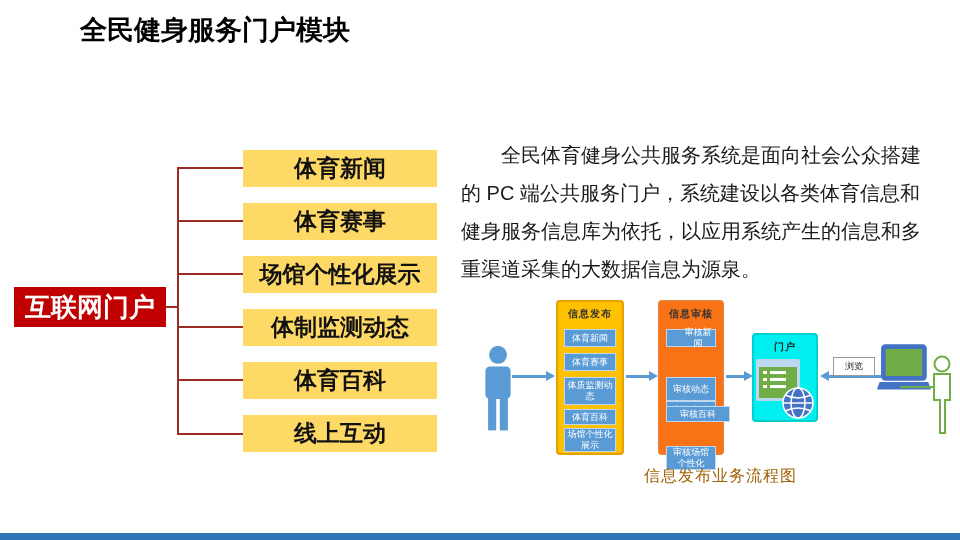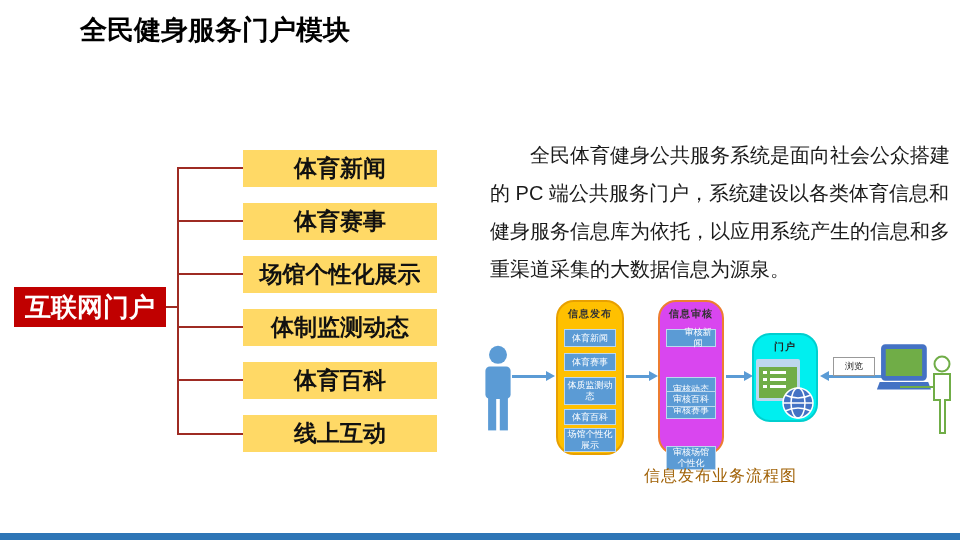--- a/index.html
+++ b/index.html
@@ -8,31 +8,31 @@
   .title{position:absolute;left:80px;top:12px;font-size:27px;font-weight:bold;color:#000;}
 
   
   .root-box{position:absolute;left:14px;top:287px;width:152px;height:40px;background:#C00000;
             color:#fff;font-size:26px;font-weight:bold;display:flex;align-items:center;justify-content:center;}
   .leaf-box{position:absolute;left:243px;width:194px;height:37px;background:#FFD966;
             color:#111;font-size:23px;font-weight:600;display:flex;align-items:center;justify-content:center;white-space:nowrap;}
   .tline{position:absolute;background:#9E2B23;}
 
   
-  .desc{position:absolute;left:490px;top:136px;width:464px;font-size:20px;line-height:38px;
+  .desc{position:absolute;left:461px;top:136px;width:464px;font-size:20px;line-height:38px;
         color:#1a1a1a;text-indent:2em;}
 
   
-  .flow-container{position:absolute;border-radius:18px;box-sizing:border-box;}
+  .flow-container{position:absolute;border-radius:4px;box-sizing:border-box;}
   .flow-head{font-size:10px;font-weight:bold;color:#333;text-align:center;margin-top:5px;letter-spacing:1px;}
   .sub-box{position:absolute;left:6px;background:#5B9BD5;border:1px solid #BDD7EE;color:#fff;
            font-size:9px;line-height:11px;display:flex;align-items:center;justify-content:center;
            text-align:center;box-sizing:border-box;padding:1px 2px;}
   .c-publish{left:556px;top:300px;width:68px;height:155px;background:#FFC000;border:2px solid #E8A000;}
-  .c-review{left:658px;top:300px;width:66px;height:155px;background:#d946ef;border:2px solid #ED7D31;}
+  .c-review{left:658px;top:300px;width:66px;height:155px;background:#f97316;border:2px solid #ED7D31;}
   .c-portal{left:752px;top:333px;width:66px;height:89px;background:#00EFEF;border:2px solid #00CFCF;}
   .portal-label{font-size:10px;font-weight:bold;color:#222;text-align:center;margin-top:5px;letter-spacing:1px;}
 
   .arrow-line{position:absolute;height:3px;background:#5B9BD5;}
   .arrow-head-r{position:absolute;width:0;height:0;border-top:5px solid transparent;
                 border-bottom:5px solid transparent;border-left:9px solid #5B9BD5;}
   .arrow-head-l{position:absolute;width:0;height:0;border-top:5px solid transparent;
                 border-bottom:5px solid transparent;border-right:9px solid #5B9BD5;}
 
   .browse-box{position:absolute;left:833px;top:357px;width:40px;height:17px;background:#fff;
@@ -91,21 +91,21 @@
     <div class="sub-box" style="top:75px;width:52px;height:28px;">体质监测动态</div>
     <div class="sub-box" style="top:107px;width:52px;height:16px;">体育百科</div>
     <div class="sub-box" style="top:126px;width:52px;height:24px;">场馆个性化展示</div>
   </div>
 
   <div class="flow-container c-review">
     <div class="flow-head">信息审核</div>
     <div class="sub-box" style="top:27px;width:50px;height:18px;padding-left:16px;">审核新闻</div>
     <div class="sub-box" style="top:51px;width:50px;height:18px;margin-top:48px;">审核赛事</div>
     <div class="sub-box" style="top:75px;width:50px;height:24px;">审核动态</div>
-    <div class="sub-box" style="top:89px;width:50px;height:16px;">审核百科</div>
+    <div class="sub-box" style="top:104px;width:64px;height:16px;">审核百科</div>
     <div class="sub-box" style="top:144px;width:50px;height:24px;">审核场馆个性化</div>
   </div>
 
   <div class="flow-container c-portal">
     <div class="portal-label">门户</div>
     <svg width="62" height="66" viewBox="0 0 62 66" style="display:block;margin:1px auto 0;">
       <rect x="2" y="4" width="44" height="42" rx="2" fill="#BDD7EE"></rect>
       <rect x="5" y="12" width="38" height="31" fill="#70AD47"></rect>
       <rect x="9" y="16" width="4" height="3" fill="#fff"></rect>
         <rect x="16" y="16" width="16" height="3" fill="#fff"></rect>

